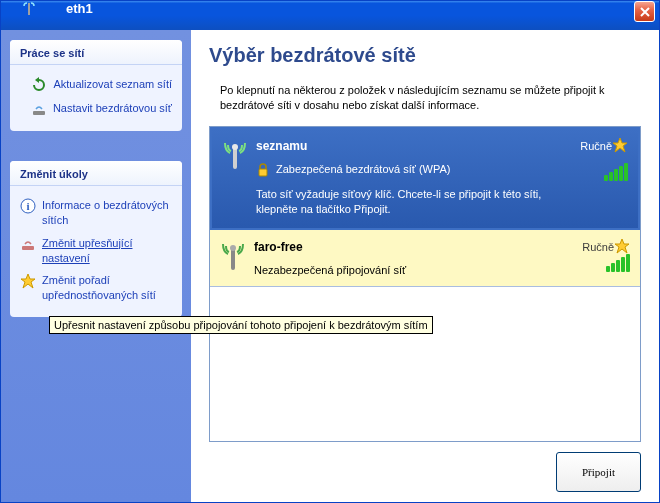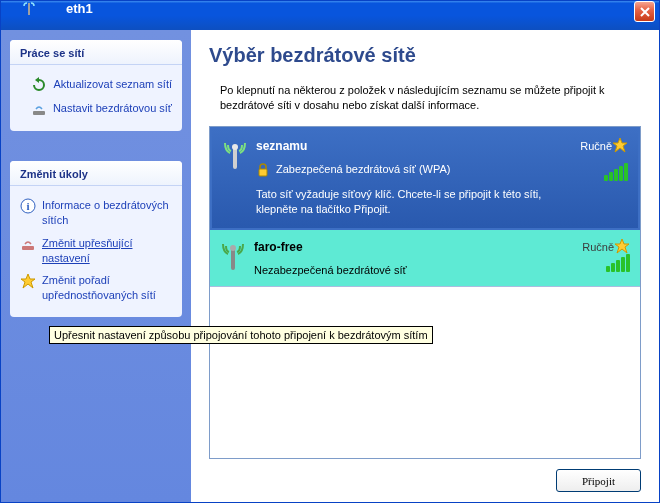--- a/index.html
+++ b/index.html
@@ -17,35 +17,35 @@
 .task { display: flex; align-items: flex-start; gap: 6px; padding: 4px 4px; color: #1c3fb8; cursor: pointer; line-height: 1.35; justify-content: flex-end; }
 .task .icon { width: 16px; flex-shrink: 0; display: flex; justify-content: center; }
 .task a { color: #1c3fb8; text-decoration: none; }
 .task a:hover, .task.hovered a { text-decoration: underline; }
 .main { flex: 1; padding: 14px 18px 10px 18px; display: flex; flex-direction: column; position: relative; }
 .main h1 { margin: 0 0 10px 0; font-size: 20px; font-weight: bold; color: #2e4a8d; }
 .instr { margin: 6px 0 12px 11px; line-height: 1.4; color: #000; }
 .netlist { border: 1px solid #7e9cc9; flex: 1; overflow: hidden; background: #fff; }
 .net { border-bottom: 1px solid #a9bde0; padding: 8px 10px 10px 44px; position: relative; }
 .net.selected { background: linear-gradient(to bottom, #3d6fc4, #2959ae); color: #fff; border: 2px solid #3d6fc4; }
-.net.alt { background: #5eead4; }
+.net.alt { background: #fef9c3; }
 .net-antenna { position: absolute; left: 8px; top: 8px; }
 .net-header { display: flex; align-items: center; }
 .net-name { font-weight: bold; font-size: 12px; flex: 1; }
 .net-mode { font-size: 11px; margin-right: 0; }
 .net.selected .net-mode { color: #fff; }
 .net:not(.selected) .net-mode { color: #3b3b3b; }
 .net-sec { margin-top: 8px; display: flex; align-items: flex-start; gap: 6px; }
 .net-desc { margin-top: 8px; line-height: 1.4; padding-right: 50px; }
 .sig { position: absolute; right: 10px; top: 34px; display: flex; align-items: flex-end; gap: 1px; }
 .net:not(.selected) .sig { top: 24px; }
 .sig span { width: 4px; background: #29c229; border-radius: 1px; }
 .footer { padding-top: 10px; display: flex; justify-content: flex-end; }
-.btn { min-width: 85px; height: 23px; border: 1px solid #003c74; background: linear-gradient(to bottom, #fff, #eee); border-radius: 3px; font-family: Tahoma; font-size: 11px; cursor: pointer; padding: 0 14px; }
-.tooltip { position: absolute; left: -142px; top: 296px; background: #ffffe1; border: 1px solid #000; padding: 2px 4px; font-size: 11px; white-space: nowrap; z-index: 10; }
+.btn { min-width: 85px; height: 40px; border: 1px solid #003c74; background: linear-gradient(to bottom, #fff, #eee); border-radius: 3px; font-family: Tahoma; font-size: 11px; cursor: pointer; padding: 0 14px; }
+.tooltip { position: absolute; left: -142px; top: 286px; background: #ffffe1; border: 1px solid #000; padding: 2px 4px; font-size: 11px; white-space: nowrap; z-index: 10; }
 </style>
 </head>
 <body>
 
 <div class="window">
   <div class="titlebar">
     <span class="titlebar-icon">
       <svg width="16" height="16">
           <g stroke="#8de2ff" stroke-width="1.5" fill="none">
             <path d="M3 5 Q3 2 6 2"></path>
@@ -173,21 +173,21 @@
               </svg>
           </div>
           <div class="net-header">
             <span class="net-name">faro-free</span>
             <span class="net-mode">Ručně</span>
             <span><svg width="16" height="16">
                   <path d="M8 1 L10 6 L15 6 L11 9 L13 15 L8 11 L3 15 L5 9 L1 6 L6 6 Z" fill="#ffcc33" stroke="#cc9900"></path>
                 </svg></span>
           </div>
           <div class="net-sec">
-            <span>Nezabezpečená bezdrátové síť</span>
+            <span>Nezabezpečená připojování síť</span>
           </div>
           <div class="sig">
             <span style="height:6px"></span>
               <span style="height:9px"></span>
               <span style="height:12px"></span>
               <span style="height:15px"></span>
               <span style="height:18px"></span>
           </div>
         </div>
       </div>

